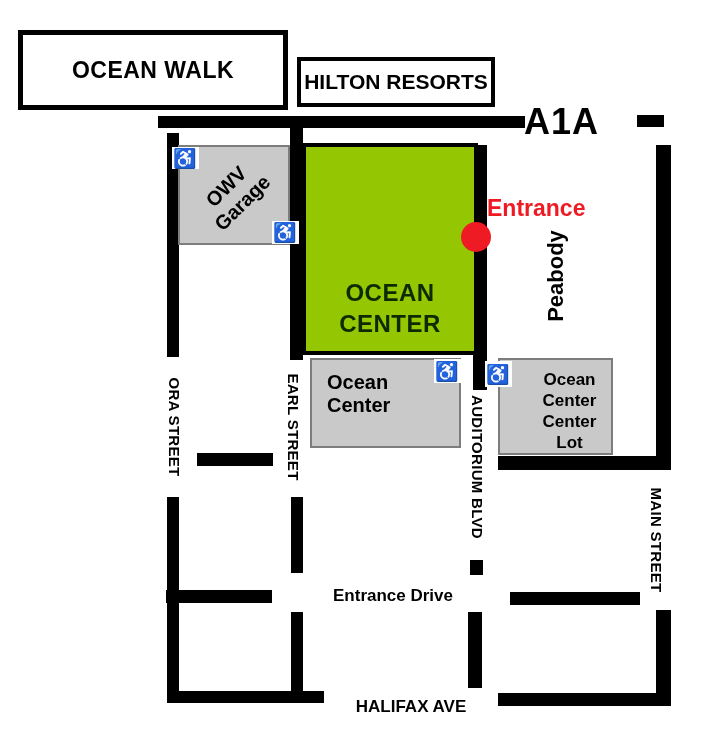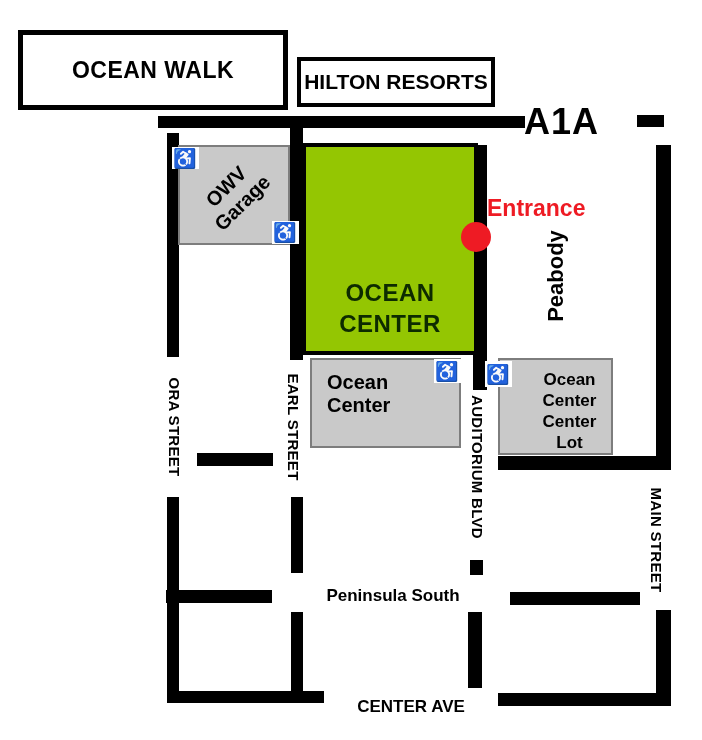--- a/index.html
+++ b/index.html
@@ -123,16 +123,16 @@
 
   <div class="dot"></div>
   <div class="lbl entrance" style="left:487px;top:195px;">Entrance</div>
 
   <div class="lbl a1a" style="left:524px;top:101px;">A1A</div>
   <div class="lbl rot-up peabody" style="left:556px;top:276px;">Peabody</div>
   <div class="lbl rot-down street-sm" style="left:174px;top:427px;">ORA STREET</div>
   <div class="lbl rot-down street-sm" style="left:293px;top:427px;">EARL STREET</div>
   <div class="lbl rot-down street-sm" style="left:477px;top:467px;">AUDITORIUM BLVD</div>
   <div class="lbl rot-down street-sm" style="left:656px;top:540px;">MAIN STREET</div>
-  <div class="lbl ctr street-md" style="left:393px;top:596px;">Peninsula South</div>
-  <div class="lbl ctr street-md" style="left:411px;top:707px;">CENTER AVE</div>
+  <div class="lbl ctr street-md" style="left:393px;top:596px;">Entrance Drive</div>
+  <div class="lbl ctr street-md" style="left:411px;top:707px;">HALIFAX AVE</div>
 
 </div>
 
 </body></html>

